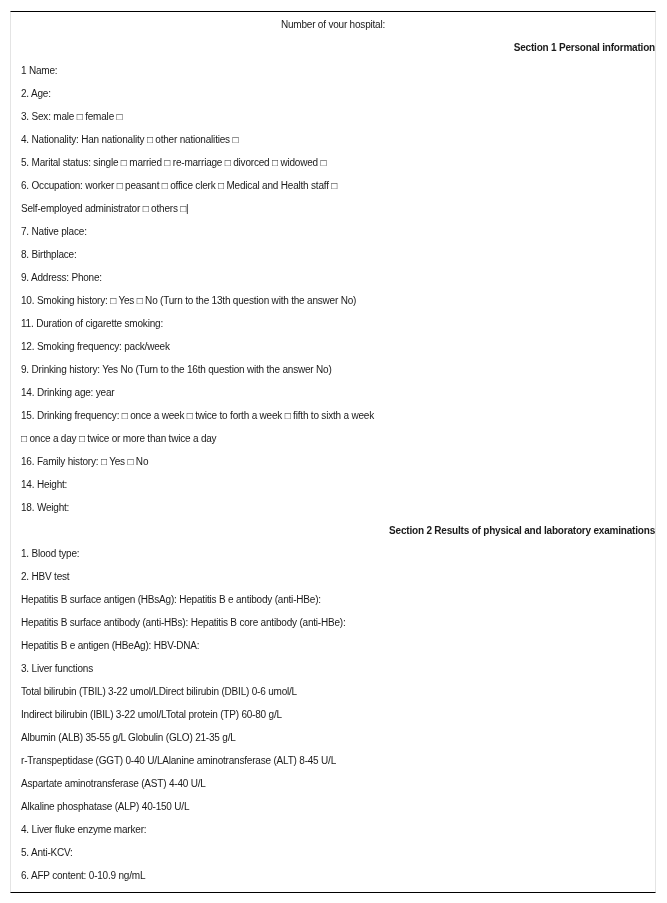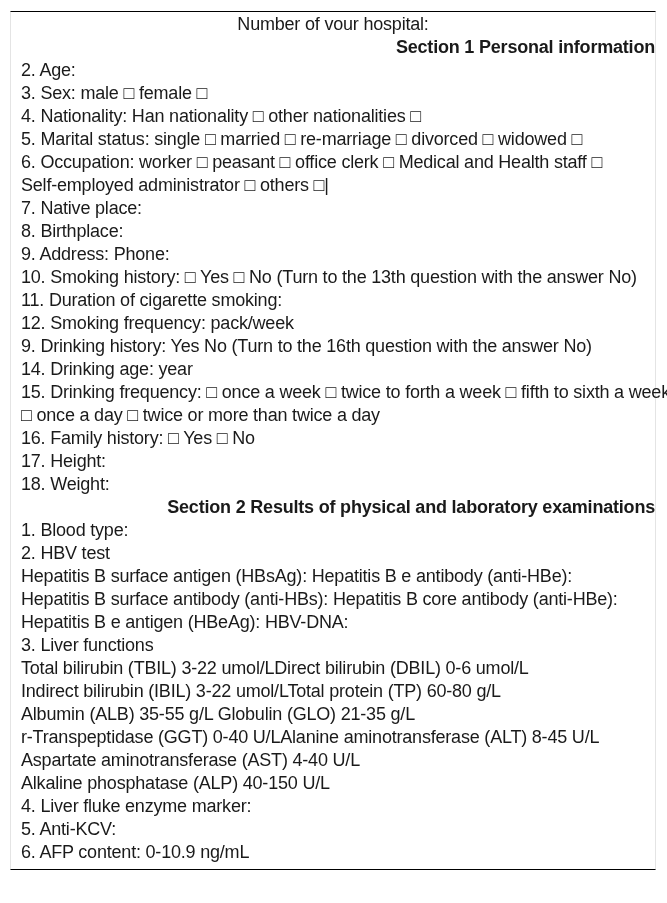--- a/index.html
+++ b/index.html
@@ -4,49 +4,50 @@
 <style>
   html, body { margin: 0; padding: 0; background: #ffffff; }
   body { width: 667px; height: 903px; position: relative; font-family: "Liberation Sans", sans-serif; color: #1a1a1a; }
   .table-wrap {
     position: absolute; left: 10px; top: 11px; width: 646px;
     border-top: 1.5px solid #000; border-bottom: 1.5px solid #000;
     border-left: 1px solid #e4e4e4; border-right: 1px solid #e4e4e4;
     box-sizing: border-box;
     padding: 1px 0 5px 0;
   }
-  .row { font-size: 18px; line-height: 23px; height: 23px; padding-left: 10px; white-space: nowrap; letter-spacing: -0.2px; }
+  .row { font-size: 10px; line-height: 23px; height: 23px; padding-left: 10px; white-space: nowrap; letter-spacing: -0.2px; }
   .row.center { text-align: center; padding-left: 0; }
   .row.bold { font-weight: bold; text-align: right; }
 </style>
 </head>
 <body>
 
 <div class="table-wrap">
   <div class="row center">Number of vour hospital:</div>
   <div class="row center bold">Section 1 Personal information</div>
 
+  <div class="row">1 Name:</div>
   <div class="row">2. Age:</div>
   <div class="row">3. Sex: male □ female □</div>
   <div class="row">4. Nationality: Han nationality □ other nationalities □</div>
   <div class="row">5. Marital status: single □ married □ re-marriage □ divorced □ widowed □</div>
   <div class="row">6. Occupation: worker □ peasant □ office clerk □ Medical and Health staff □</div>
   <div class="row">Self-employed administrator □ others □|</div>
   <div class="row">7. Native place:</div>
   <div class="row">8. Birthplace:</div>
   <div class="row">9. Address: Phone:</div>
   <div class="row">10. Smoking history: □ Yes □ No (Turn to the 13th question with the answer No)</div>
   <div class="row">11. Duration of cigarette smoking:</div>
   <div class="row">12. Smoking frequency: pack/week</div>
   <div class="row">9. Drinking history: Yes No (Turn to the 16th question with the answer No)</div>
   <div class="row">14. Drinking age: year</div>
   <div class="row">15. Drinking frequency: □ once a week □ twice to forth a week □ fifth to sixth a week</div>
   <div class="row">□ once a day □ twice or more than twice a day</div>
   <div class="row">16. Family history: □ Yes □ No</div>
-  <div class="row">17. Height:</div>
+  <div class="row">14. Height:</div>
   <div class="row">18. Weight:</div>
 
   <div class="row center bold">Section 2 Results of physical and laboratory examinations</div>
 
   <div class="row">1. Blood type:</div>
   <div class="row">2. HBV test</div>
   <div class="row">Hepatitis B surface antigen (HBsAg): Hepatitis B e antibody (anti-HBe):</div>
   <div class="row">Hepatitis B surface antibody (anti-HBs): Hepatitis B core antibody (anti-HBe):</div>
   <div class="row">Hepatitis B e antigen (HBeAg): HBV-DNA:</div>
   <div class="row">3. Liver functions</div>

